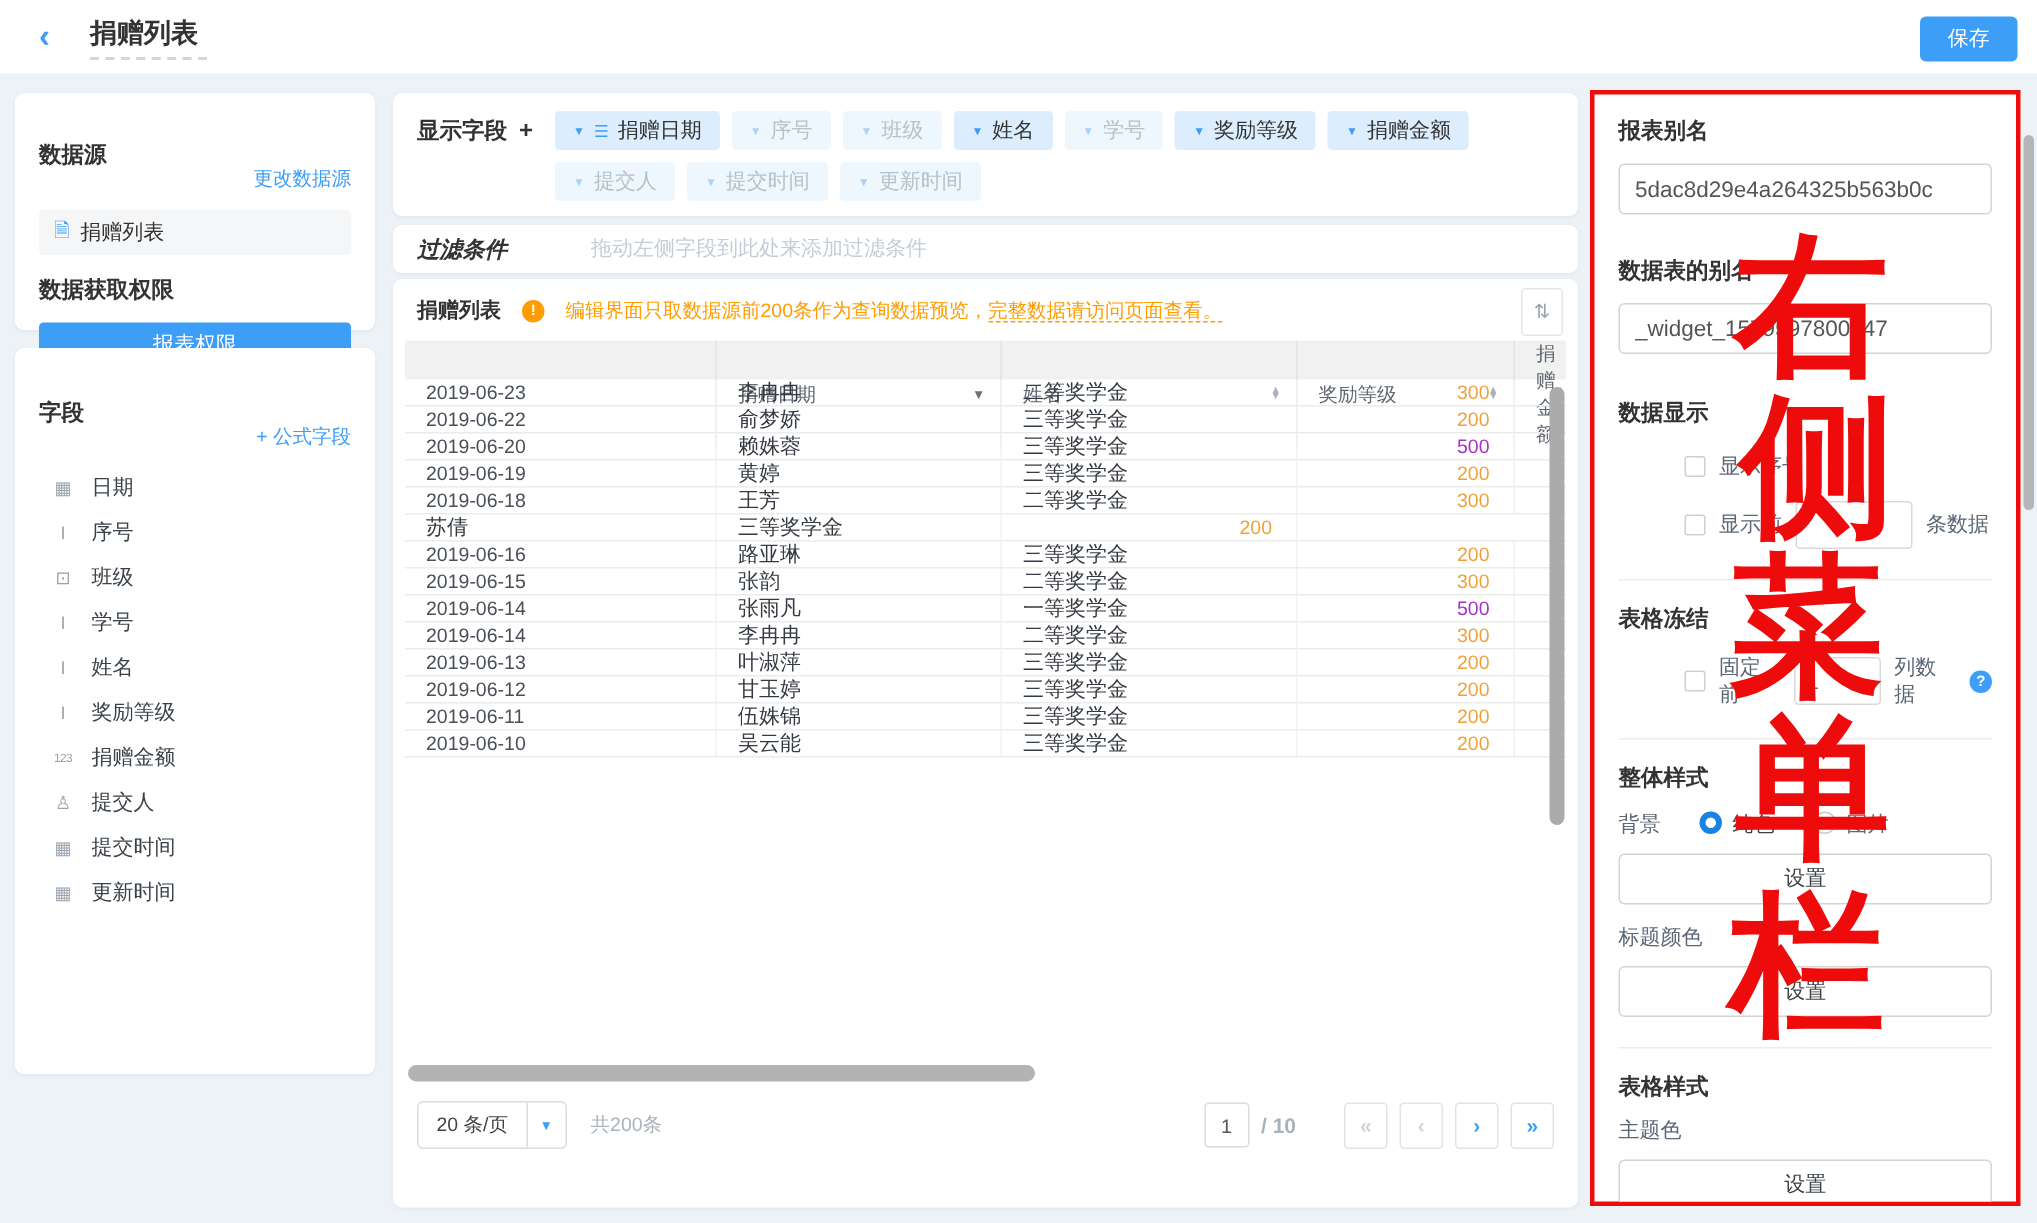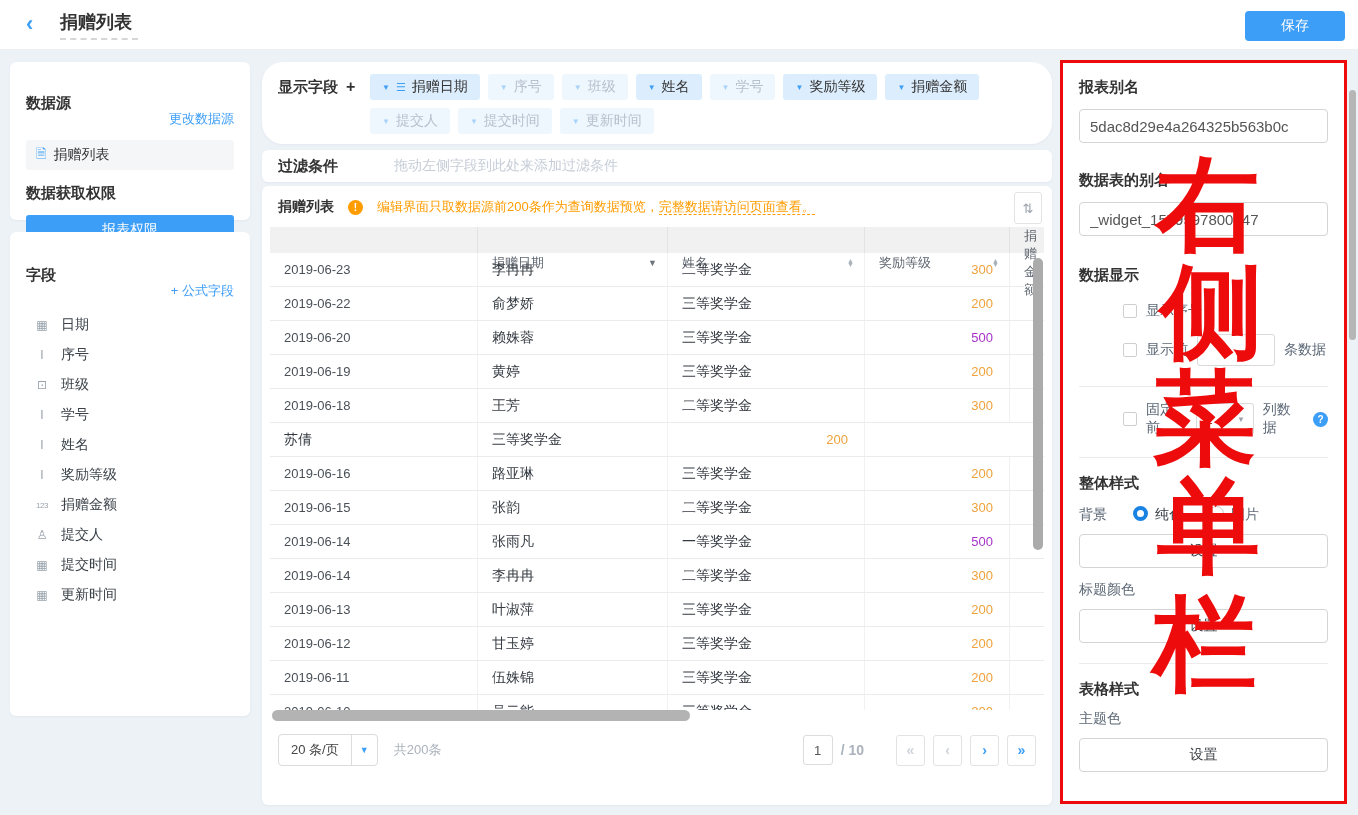--- a/index.html
+++ b/index.html
@@ -11,72 +11,72 @@
   html,body{width:1358px;height:815px;}
   body{position:relative;background:#edf2f7;overflow:hidden;color:var(--ink);}
   .panel{position:absolute;background:#fff;border-radius:6px;box-shadow:0 1px 3px rgba(30,60,90,.05);}
 
   
   .topbar{position:absolute;left:0;top:0;width:1358px;height:50px;background:#fff;border-bottom:1px solid #eef1f4;}
   .back{position:absolute;left:26px;top:11px;font-size:22px;font-weight:bold;color:var(--accent);cursor:pointer;}
   .titlewrap{position:absolute;left:60px;top:10px;}
   .page-title{font-size:18px;font-weight:bold;color:var(--ink);}
   .title-underline{margin-top:4px;width:78px;border-bottom:2px dashed #d6d6d6;height:0;}
-  .save-btn{position:absolute;right:13px;top:11px;width:100px;height:30px;background:var(--accent);color:#fff;border:none;border-radius:4px;font-size:14px;cursor:pointer;}
+  .save-btn{position:absolute;right:13px;top:11px;width:65px;height:30px;background:var(--accent);color:#fff;border:none;border-radius:4px;font-size:14px;cursor:pointer;}
 
   
   .src-panel{left:10px;top:62px;width:240px;height:158px;padding:16px;}
   .row-between{display:flex;justify-content:space-between;align-items:center;}
   .sec-title{font-size:15px;font-weight:bold;color:var(--ink);}
   .link{font-size:13px;color:var(--accent);cursor:pointer;margin-top:32px;}
   .src-item{margin-top:12px;height:30px;background:#f5f6f7;border-radius:3px;display:flex;align-items:center;padding:0 10px;font-size:14px;gap:7px;cursor:pointer;}
   .doc-ic{color:var(--accent);font-size:13px;}
   .perm-title{margin-top:14px;font-size:15px;font-weight:bold;}
   .perm-btn{margin-top:12px;width:100%;height:30px;background:var(--accent);color:#fff;border:none;border-radius:3px;font-size:14px;cursor:pointer;}
 
   .fields-panel{left:10px;top:232px;width:240px;height:484px;padding:18px 16px;}
   .field-list{margin-top:10px;}
   .field-item{height:30px;display:flex;align-items:center;gap:9px;font-size:14px;color:#3a4148;padding-left:6px;cursor:grab;}
   .f-ic{width:20px;color:#9aa3ad;font-size:12px;text-align:center;flex:none;}
   .f-ic.num{font-size:8px;letter-spacing:-.5px;}
 
   
-  .disp-panel{left:262px;top:62px;width:790px;height:82px;padding:12px 16px;border-radius:21px;}
+  .disp-panel{left:262px;top:62px;width:790px;height:82px;padding:12px 16px;}
   .disp-head{position:absolute;left:16px;top:16px;font-size:15px;font-weight:bold;}
   .plus{font-weight:bold;font-size:16px;margin-left:8px;cursor:pointer;}
   .chips{margin-left:92px;display:flex;flex-wrap:wrap;gap:8px;width:640px;}
   .chip{height:26px;display:inline-flex;align-items:center;gap:6px;padding:0 12px;border-radius:3px;background:#eef6fe;color:#b7c1cb;font-size:14px;cursor:pointer;}
   .chip .caret{font-size:8px;color:#a9d3f9;}
   .chip .lines{display:none;font-size:11px;color:var(--accent);}
   .chip.chip-active{background:#dcedfd;color:var(--ink);}
   .chip.chip-active .caret{color:var(--accent);}
   .chip.chip-sorted .lines{display:inline;}
 
   .filter-panel{left:262px;top:150px;width:790px;height:32px;padding:0 16px;display:flex;align-items:center;gap:56px;}
-  .filter-title{font-size:15px;font-weight:bold;flex:none;}
+  .filter-title{font-size:15px;font-weight:bold;flex:none;font-style:italic;}
   .filter-ph{font-size:14px;color:#c6cdd7;}
 
   .table-panel{left:262px;top:186px;width:790px;height:619px;padding:0;overflow:hidden;}
   .tp-head{position:absolute;left:16px;top:12px;display:flex;align-items:center;gap:14px;}
   .tp-title{font-size:14px;font-weight:bold;}
   .warn-ic{width:15px;height:15px;border-radius:50%;background:var(--warn);color:#fff;font-size:10px;font-weight:bold;display:inline-flex;align-items:center;justify-content:center;}
   .notice{font-size:13px;color:var(--warn);}
   .notice-link{font-size:13px;color:var(--warn);border-bottom:1px dashed var(--warn);cursor:pointer;}
   .sort-toggle{position:absolute;right:10px;top:6px;width:28px;height:32px;border:1px solid #e4e4e4;border-radius:3px;background:#fff;color:#9aa3ad;font-size:13px;display:flex;align-items:center;justify-content:center;cursor:pointer;}
 
   .grid{display:grid;grid-template-columns:208px 190px 197px 145px 1fr;}
   .thead{position:absolute;left:8px;top:41px;width:774px;height:26px;background:#f1f1f1;}
   .th{display:flex;align-items:center;justify-content:space-between;padding:0 10px 0 14px;font-size:13px;color:#5f6670;border-right:1px solid #e3e3e3;cursor:pointer;}
   .th:last-child{border-right:none;}
   .th .ftri{display:none;font-size:9px;color:#6b727b;}
   .th .scarets{display:none;flex-direction:column;line-height:.62;font-size:7px;color:#aab2bc;}
   .th.show-filter .ftri{display:inline;}
   .th.show-sort .scarets{display:flex;}
   .tbody{position:absolute;left:8px;top:67px;width:774px;height:457px;overflow:hidden;}
-  .trow{height:34px;border-bottom:1px solid var(--line);}
+  .trow{height:18px;border-bottom:1px solid var(--line);}
   .td{display:flex;align-items:center;padding-left:14px;font-size:13px;color:#4a5058;border-right:1px solid #f1f1f1;overflow:hidden;}
   .td:last-child{border-right:none;}
   .td.name,.td.level{color:#343a41;font-size:14px;}
   .td.amt{justify-content:flex-end;padding-right:16px;color:var(--amt);}
   .trow.amt-hl .td.amt{color:var(--amt-hl);}
 
   .vscroll{position:absolute;right:9px;top:72px;width:10px;height:292px;background:#ababab;border-radius:5px;cursor:pointer;}
   .hscroll{position:absolute;left:10px;top:524px;width:418px;height:11px;background:#b3b3b3;border-radius:6px;cursor:pointer;}
 
   .pager{position:absolute;left:16px;right:16px;top:546px;height:36px;display:flex;align-items:center;}
@@ -474,20 +474,21 @@
     <span>显示序号</span>
   </div>
   <div class="chk-row" style="margin-top:14px;">
     <span class="chk"></span>
     <span>显示前</span>
     <input class="mini-input" style="">
     <span>条数据</span>
   </div>
 
   <div class="hr"></div>
+  <div class="s-title" style="margin-top:16px;">表格冻结</div>
   <div class="chk-row" style="margin-top:14px;">
     <span class="chk"></span>
     <span>固定前</span>
     <span class="mini-select">
       <span>1</span>
       <span class="car">▼</span>
     </span>
     <span>列数据</span>
     <span class="q-ic">?</span>
   </div>

